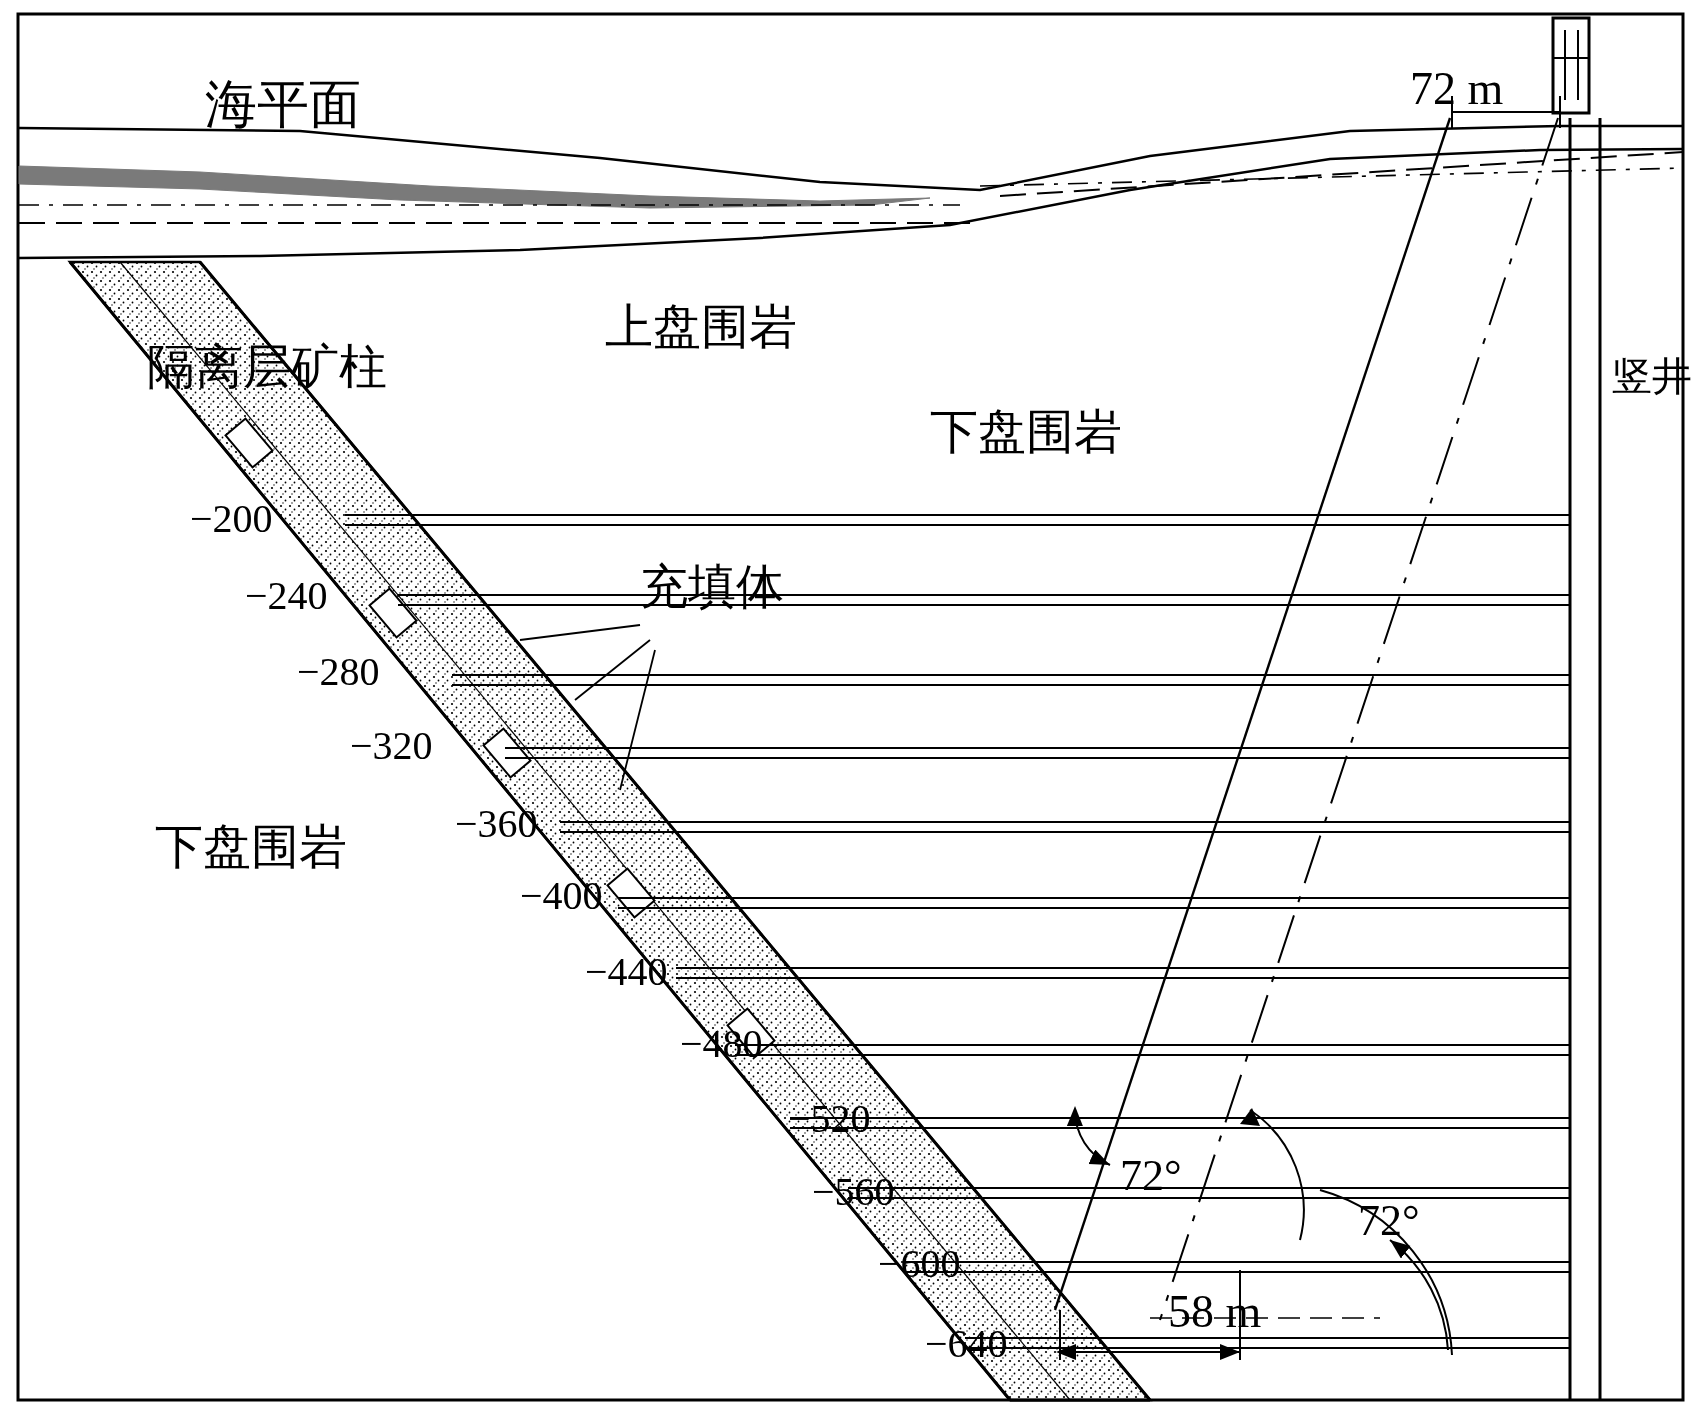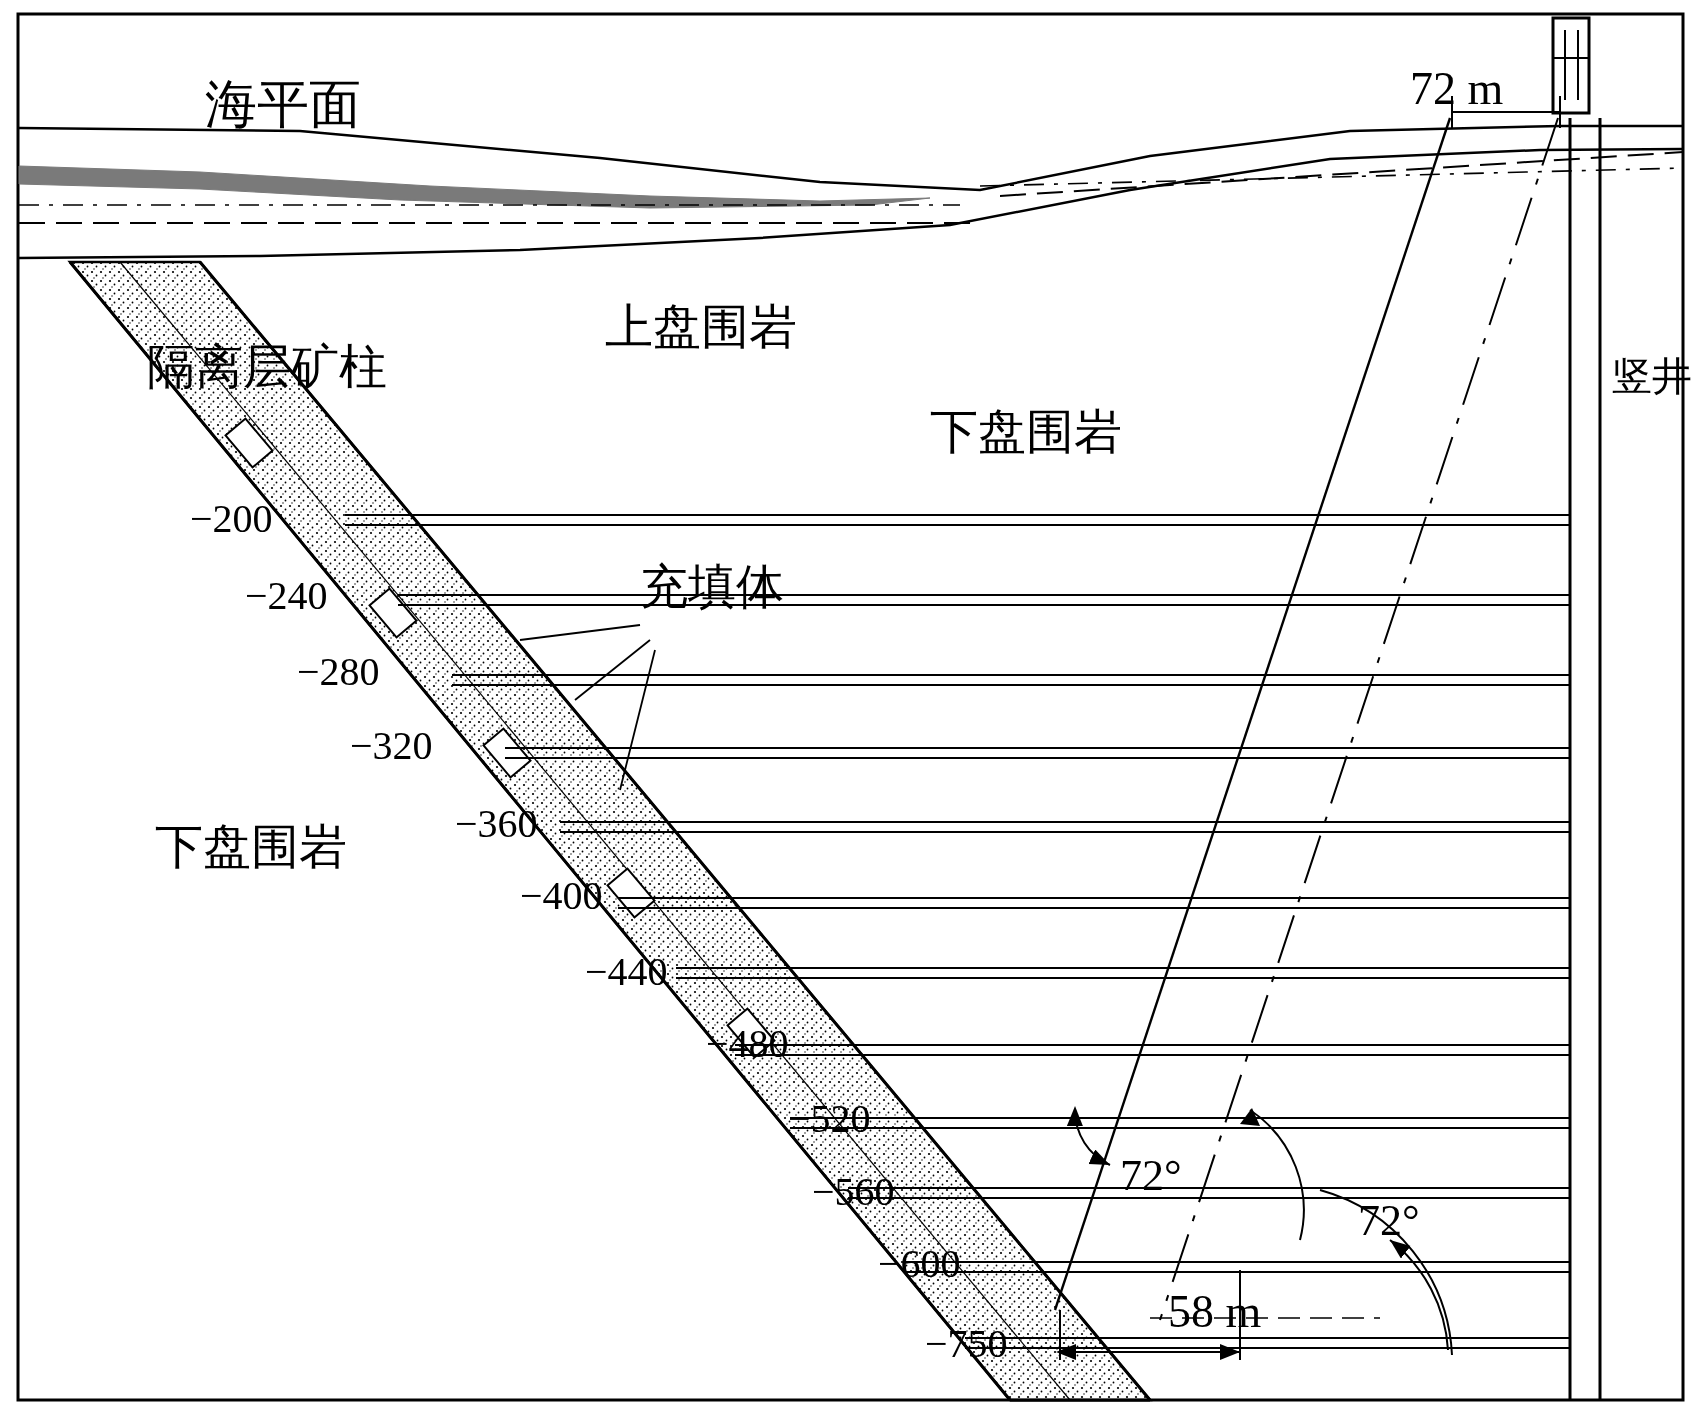--- a/index.html
+++ b/index.html
@@ -156,23 +156,23 @@
 
   <div class="lbl cn" style="left:1612px;top:355px;font-size:40px;width:52px;line-height:1.05;"><span>竖井</span></div>
 
   <div class="lbl depth" style="left:190px;top:495px;">−200</div>
   <div class="lbl depth" style="left:245px;top:572px;">−240</div>
   <div class="lbl depth" style="left:297px;top:648px;">−280</div>
   <div class="lbl depth" style="left:350px;top:722px;">−320</div>
   <div class="lbl depth" style="left:455px;top:800px;">−360</div>
   <div class="lbl depth" style="left:520px;top:872px;">−400</div>
   <div class="lbl depth" style="left:585px;top:948px;">−440</div>
-  <div class="lbl depth" style="left:680px;top:1020px;margin-left:26px;">−480</div>
+  <div class="lbl depth" style="left:680px;top:1020px;">−480</div>
   <div class="lbl depth" style="left:788px;top:1095px;">−520</div>
   <div class="lbl depth" style="left:812px;top:1168px;">−560</div>
   <div class="lbl depth" style="left:878px;top:1240px;">−600</div>
-  <div class="lbl depth" style="left:925px;top:1320px;">−750</div>
+  <div class="lbl depth" style="left:925px;top:1320px;">−640</div>
 
   <div class="lbl num" style="left:1120px;top:1150px;font-size:44px;">72°</div>
   <div class="lbl num" style="left:1358px;top:1195px;font-size:44px;">72°</div>
   <div class="lbl num" style="left:1168px;top:1285px;font-size:46px;">58 m</div>
 
 </div>
 
 </body></html>

